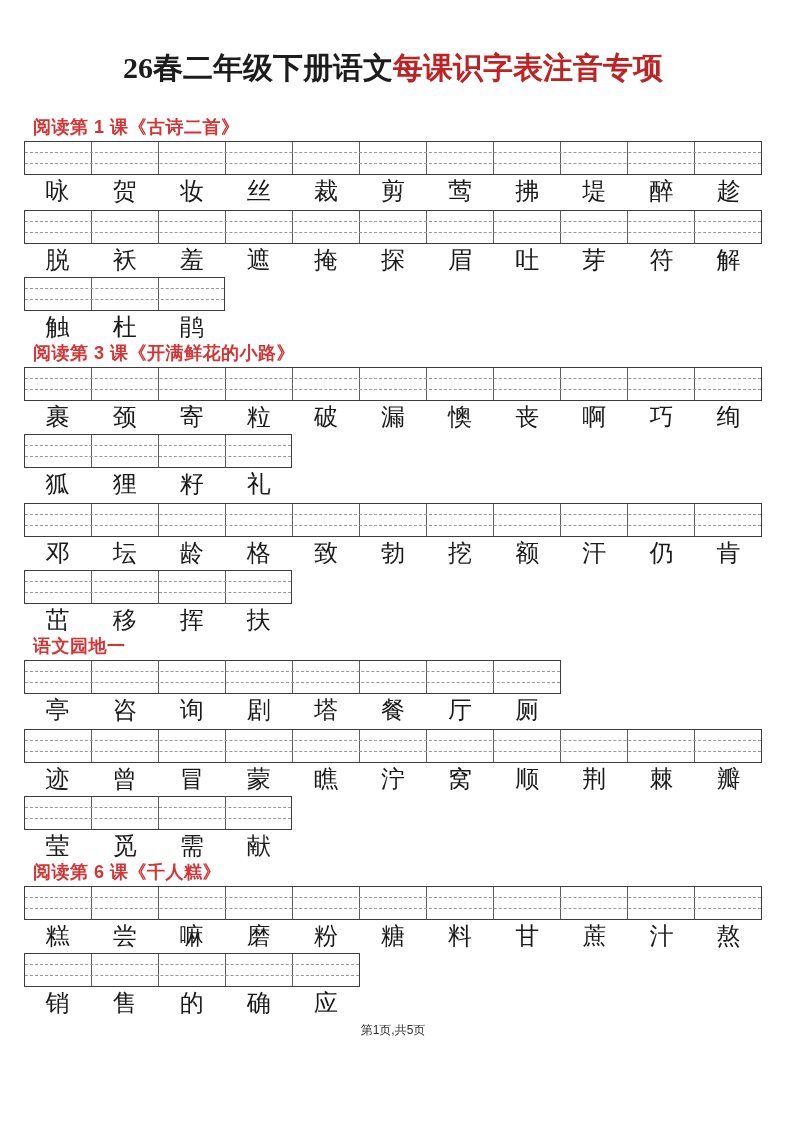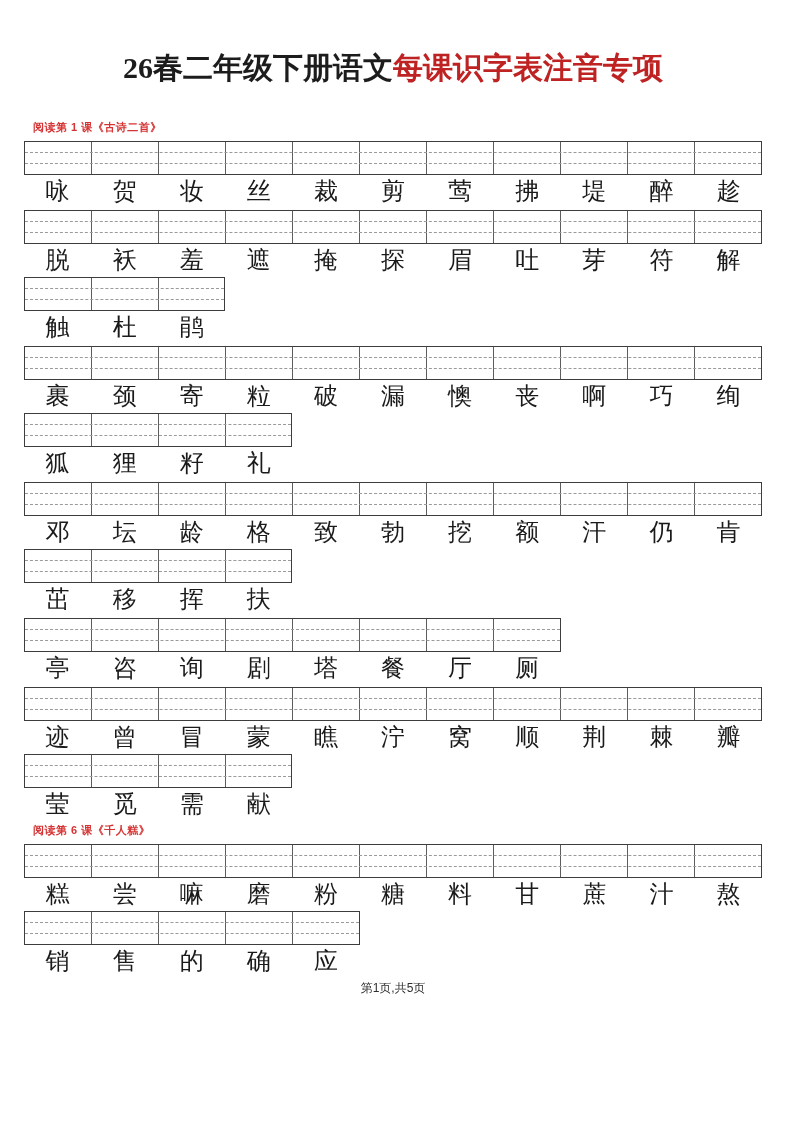--- a/index.html
+++ b/index.html
@@ -20,21 +20,21 @@
     font-weight:bold;
     font-size:30px;
     color:#1c1c1c;
     white-space:nowrap;
   }
   .title .red{color:var(--title-red,#bf2222);}
   .section{margin-bottom:2px;}
   .section-heading{
     margin:0 0 6px 9px;
     height:15px;line-height:15px;
-    font-size:11px;font-weight:bold;
+    font-size:18px;font-weight:bold;
     letter-spacing:.5px;
     color:var(--heading-red,#d63434);
   }
   .row-block{margin:0;}
   .pinyin-grid{
     position:relative;
     display:flex;
     height:34px;
     box-sizing:border-box;
     border:1px solid #3d3d3d;
@@ -157,20 +157,21 @@
             <div class="char-row" style="width: 201.3px;">
               <span class="char">触</span>
               <span class="char">杜</span>
               <span class="char">鹃</span>
             </div>
           </div>
         </div>
   </section>
 
   <section class="section">
+    <h2 class="section-heading">阅读第 3 课《开满鲜花的小路》</h2>
     <div class="rows">
           <div class="row-block">
             <div class="pinyin-grid" style="width: 738.1px;">
               <i class="dash d1"></i>
               <i class="dash d2"></i>
               <span class="cell"></span>
               <span class="cell"></span>
               <span class="cell"></span>
               <span class="cell"></span>
               <span class="cell"></span>
@@ -259,20 +260,21 @@
               <span class="char">茁</span>
               <span class="char">移</span>
               <span class="char">挥</span>
               <span class="char">扶</span>
             </div>
           </div>
         </div>
   </section>
 
   <section class="section">
+    <h2 class="section-heading">语文园地一</h2>
     <div class="rows">
           <div class="row-block">
             <div class="pinyin-grid" style="width: 536.8px;">
               <i class="dash d1"></i>
               <i class="dash d2"></i>
               <span class="cell"></span>
               <span class="cell"></span>
               <span class="cell"></span>
               <span class="cell"></span>
               <span class="cell"></span>

